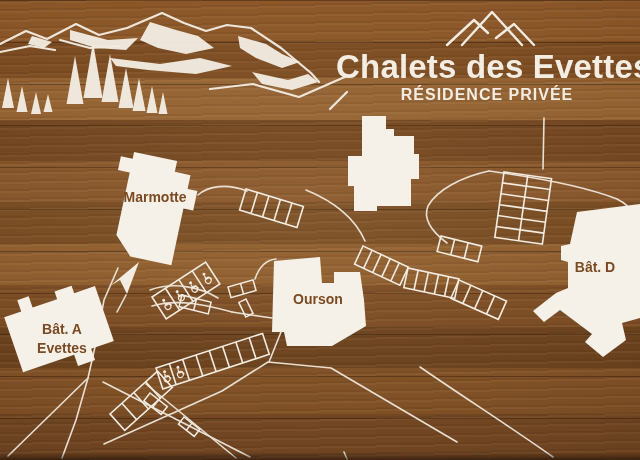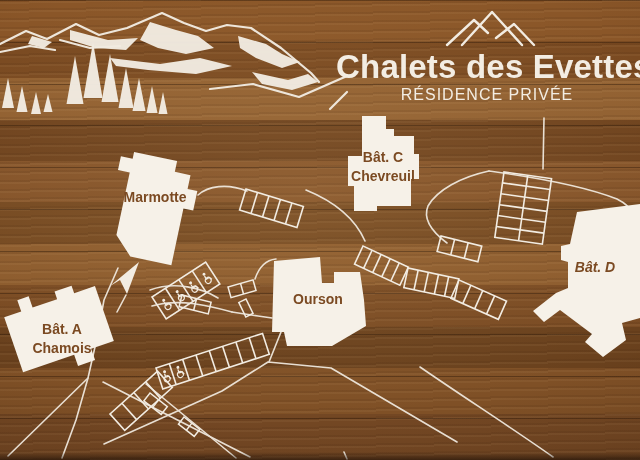--- a/index.html
+++ b/index.html
@@ -19,21 +19,21 @@
     content:"";position:absolute;left:0;right:0;bottom:0;height:8px;
     background:linear-gradient(180deg, rgba(20,10,4,0) 0, rgba(20,10,4,.55) 100%);
     pointer-events:none;
   }
   svg.map{position:absolute;left:0;top:0;}
   .title-block{
     position:absolute;left:336px;top:50px;width:302px;text-align:center;
     color:#f3ede3;line-height:1.04;
   }
   .title-main{font-size:33px;font-weight:bold;letter-spacing:0.2px;white-space:nowrap;}
-  .title-sub{font-size:16px;font-weight:normal;letter-spacing:1px;margin-top:3px;}
+  .title-sub{font-size:16px;font-weight:bold;letter-spacing:1px;margin-top:3px;}
   .blabel{
     position:absolute;text-align:center;color:#7b4a22;font-weight:bold;
     line-height:1.35;white-space:nowrap;
   }
   .bname{font-size:14px;}
   .bsub{font-size:14px;}
 </style>
 </head>
 <body>
 
@@ -222,28 +222,24 @@
   </svg>
 
   <div class="title-block">
     <div class="title-main">Chalets des Evettes</div>
     <div class="title-sub">RÉSIDENCE PRIVÉE</div>
   </div>
 
   <div class="blabel" style="left:110px;top:188px;width:90px;">
     <div class="bsub">Marmotte</div>
   </div>
-  <div class="blabel" style="left:338px;top:148px;width:90px;">
-    <div class="bname">Bât. C</div>
-    <div class="bsub">Chevreuil</div>
-  </div>
   <div class="blabel" style="left:17px;top:320px;width:90px;">
     <div class="bname">Bât. A</div>
-    <div class="bsub">Chamois</div>
+    <div class="bsub">Evettes</div>
   </div>
   <div class="blabel" style="left:268px;top:290px;width:100px;">
     <div class="bsub">Ourson</div>
   </div>
-  <div class="blabel" style="left:550px;top:258px;width:90px;font-style:italic;">
+  <div class="blabel" style="left:550px;top:258px;width:90px;">
     <div class="bname">Bât. D</div>
   </div>
 
 </div>
 
 </body></html>

